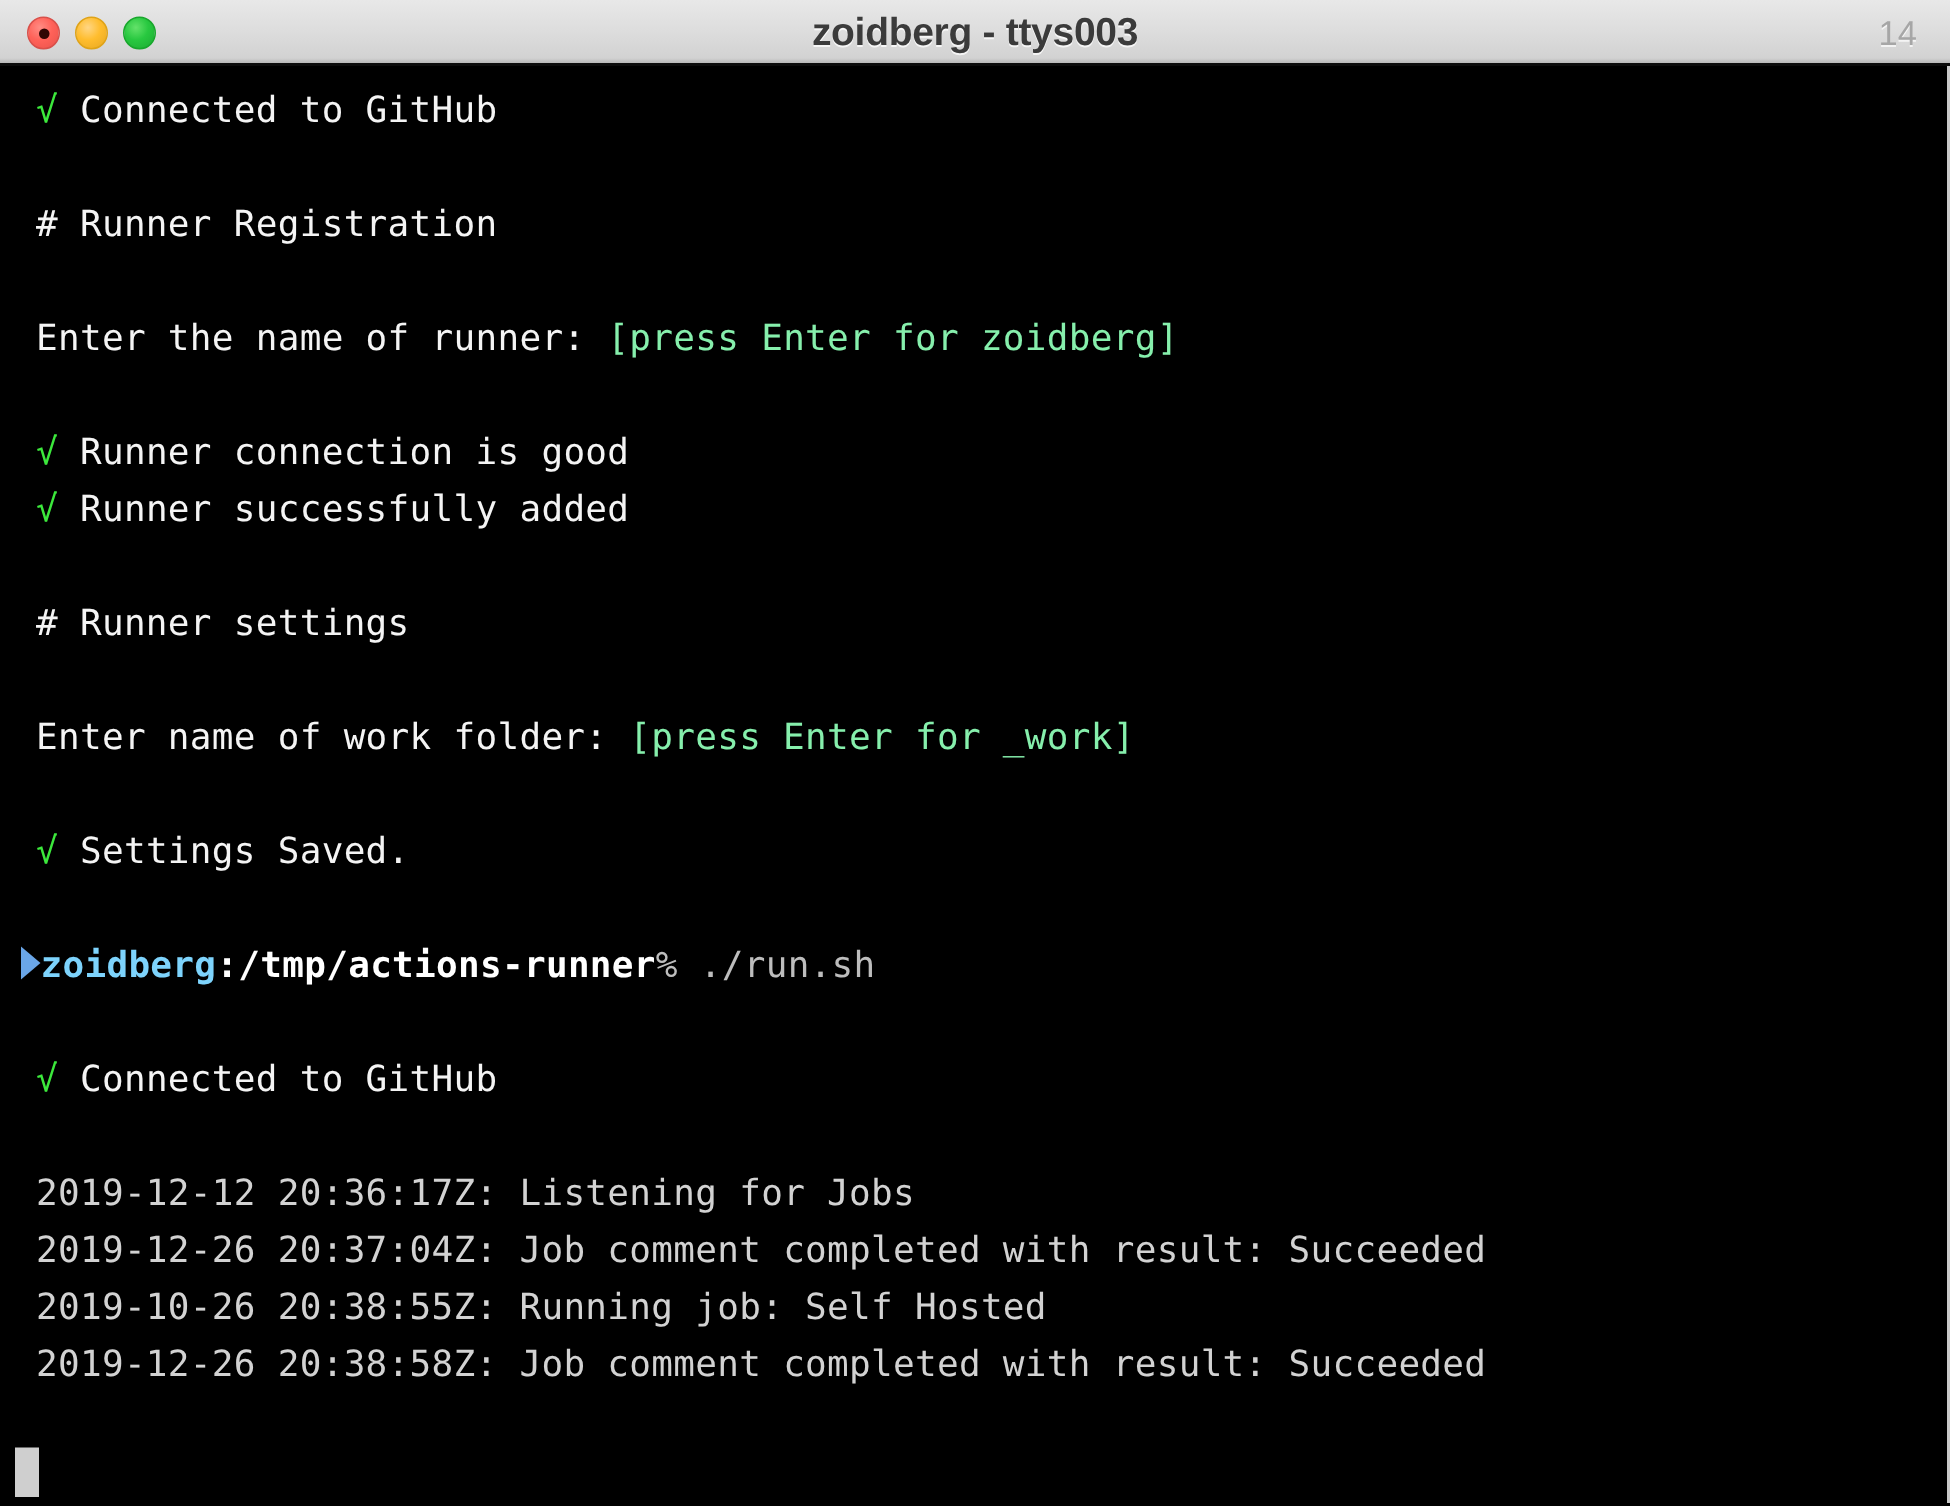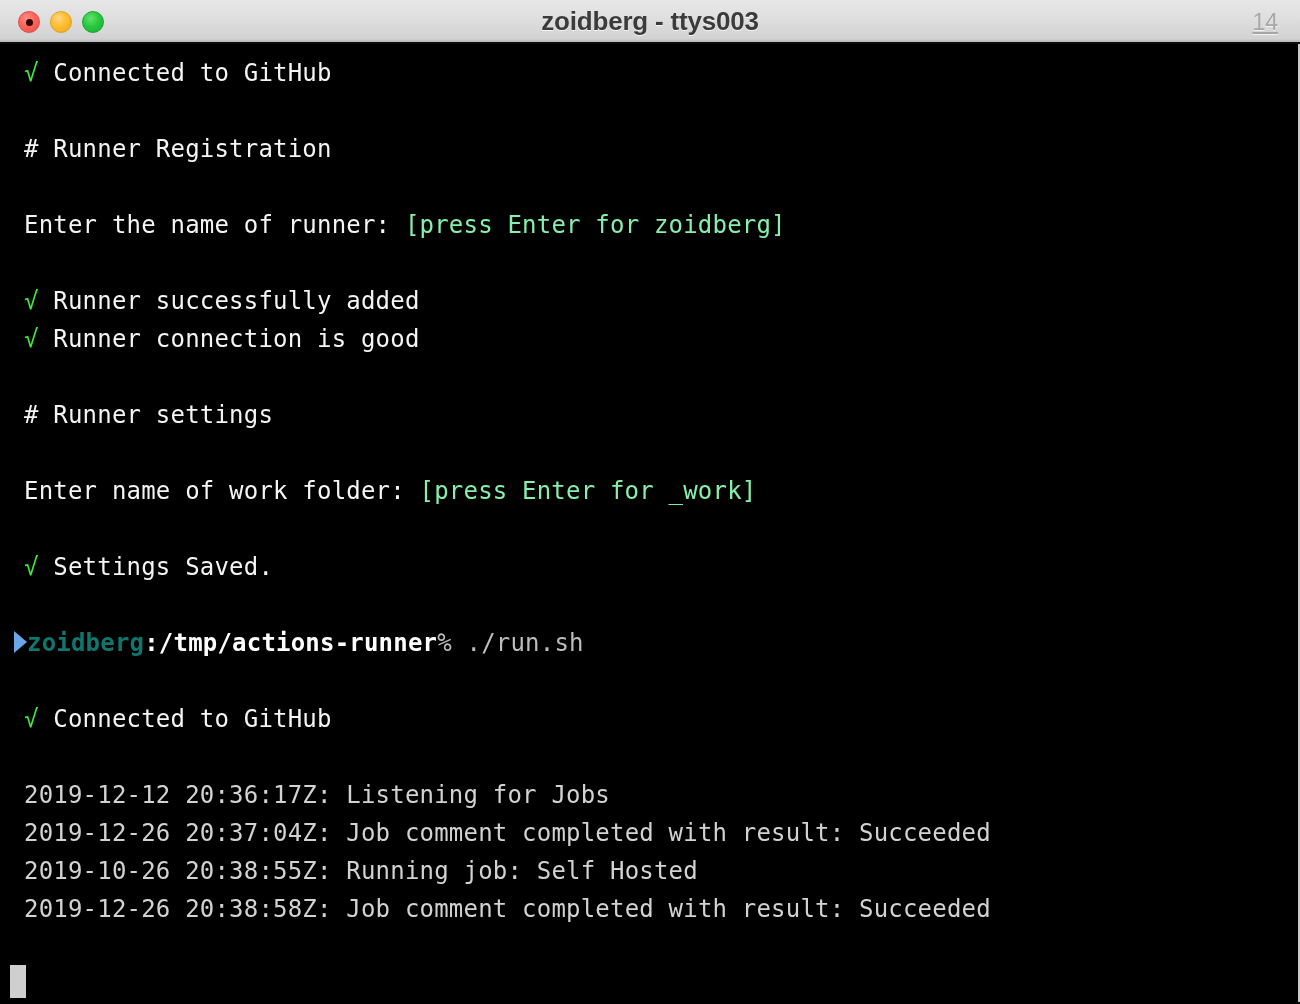--- a/index.html
+++ b/index.html
@@ -90,21 +90,20 @@
     position: absolute;
     right: 22px;
     top: 0;
     height: 44px;
     display: flex;
     align-items: center;
     font-family: "Liberation Sans", sans-serif;
     font-size: 23px;
     color: #a6a6a6;
     text-shadow: 0 1px 0 rgba(255,255,255,0.7);
-    text-decoration: underline;
   }
 
   
   #terminal {
     position: relative;
     height: 958px;
     box-sizing: border-box;
     background: #000000;
     border-right: 2px solid #c9c9c9;
     padding: 10px 0 0 10px;
@@ -120,21 +119,21 @@
     letter-spacing: 0.2px;
     margin-left: 14px;
   }
   .line.blank { color: transparent; }
 
   .ok       { color: #3ce83c; }
   .bright   { color: #f4f4f4; }
   .dim      { color: #86efac; }
   .log      { color: #d2d2d2; }
   .prompt-host {
-    color: #0f766e;
+    color: #7dd3fc;
     font-weight: bold;
   }
   .prompt-path {
     color: #ffffff;
     font-weight: bold;
   }
   .prompt-pct { color: #bdbdbd; }
   .prompt-cmd { color: #bdbdbd; }
 
   .arrow {
@@ -177,22 +176,22 @@
 
   <div id="terminal">
 
     <div id="pre-lines">
         <div class="line"><span class="ok">√</span><span class="bright"> Connected to GitHub</span></div>
         <div class="line blank"><span class="bright"> </span></div>
         <div class="line"><span class="bright"># Runner Registration</span></div>
         <div class="line blank"><span class="bright"> </span></div>
         <div class="line"><span class="bright">Enter the name of runner: </span><span class="dim">[press Enter for zoidberg]</span></div>
         <div class="line blank"><span class="bright"> </span></div>
+        <div class="line"><span class="ok">√</span><span class="bright"> Runner connection is good</span></div>
         <div class="line"><span class="ok">√</span><span class="bright"> Runner successfully added</span></div>
-        <div class="line"><span class="ok">√</span><span class="bright"> Runner connection is good</span></div>
         <div class="line blank"><span class="bright"> </span></div>
         <div class="line"><span class="bright"># Runner settings</span></div>
         <div class="line blank"><span class="bright"> </span></div>
         <div class="line"><span class="bright">Enter name of work folder: </span><span class="dim">[press Enter for _work]</span></div>
         <div class="line blank"><span class="bright"> </span></div>
         <div class="line"><span class="ok">√</span><span class="bright"> Settings Saved.</span></div>
         <div class="line blank"><span class="bright"> </span></div>
       </div>
 
     <div class="line"><span class="arrow"></span><span class="prompt-host">zoidberg</span><span class="prompt-path">:</span><span class="prompt-path">/tmp/actions-runner</span><span class="prompt-pct">%</span><span class="prompt-cmd"> ./run.sh</span></div>

